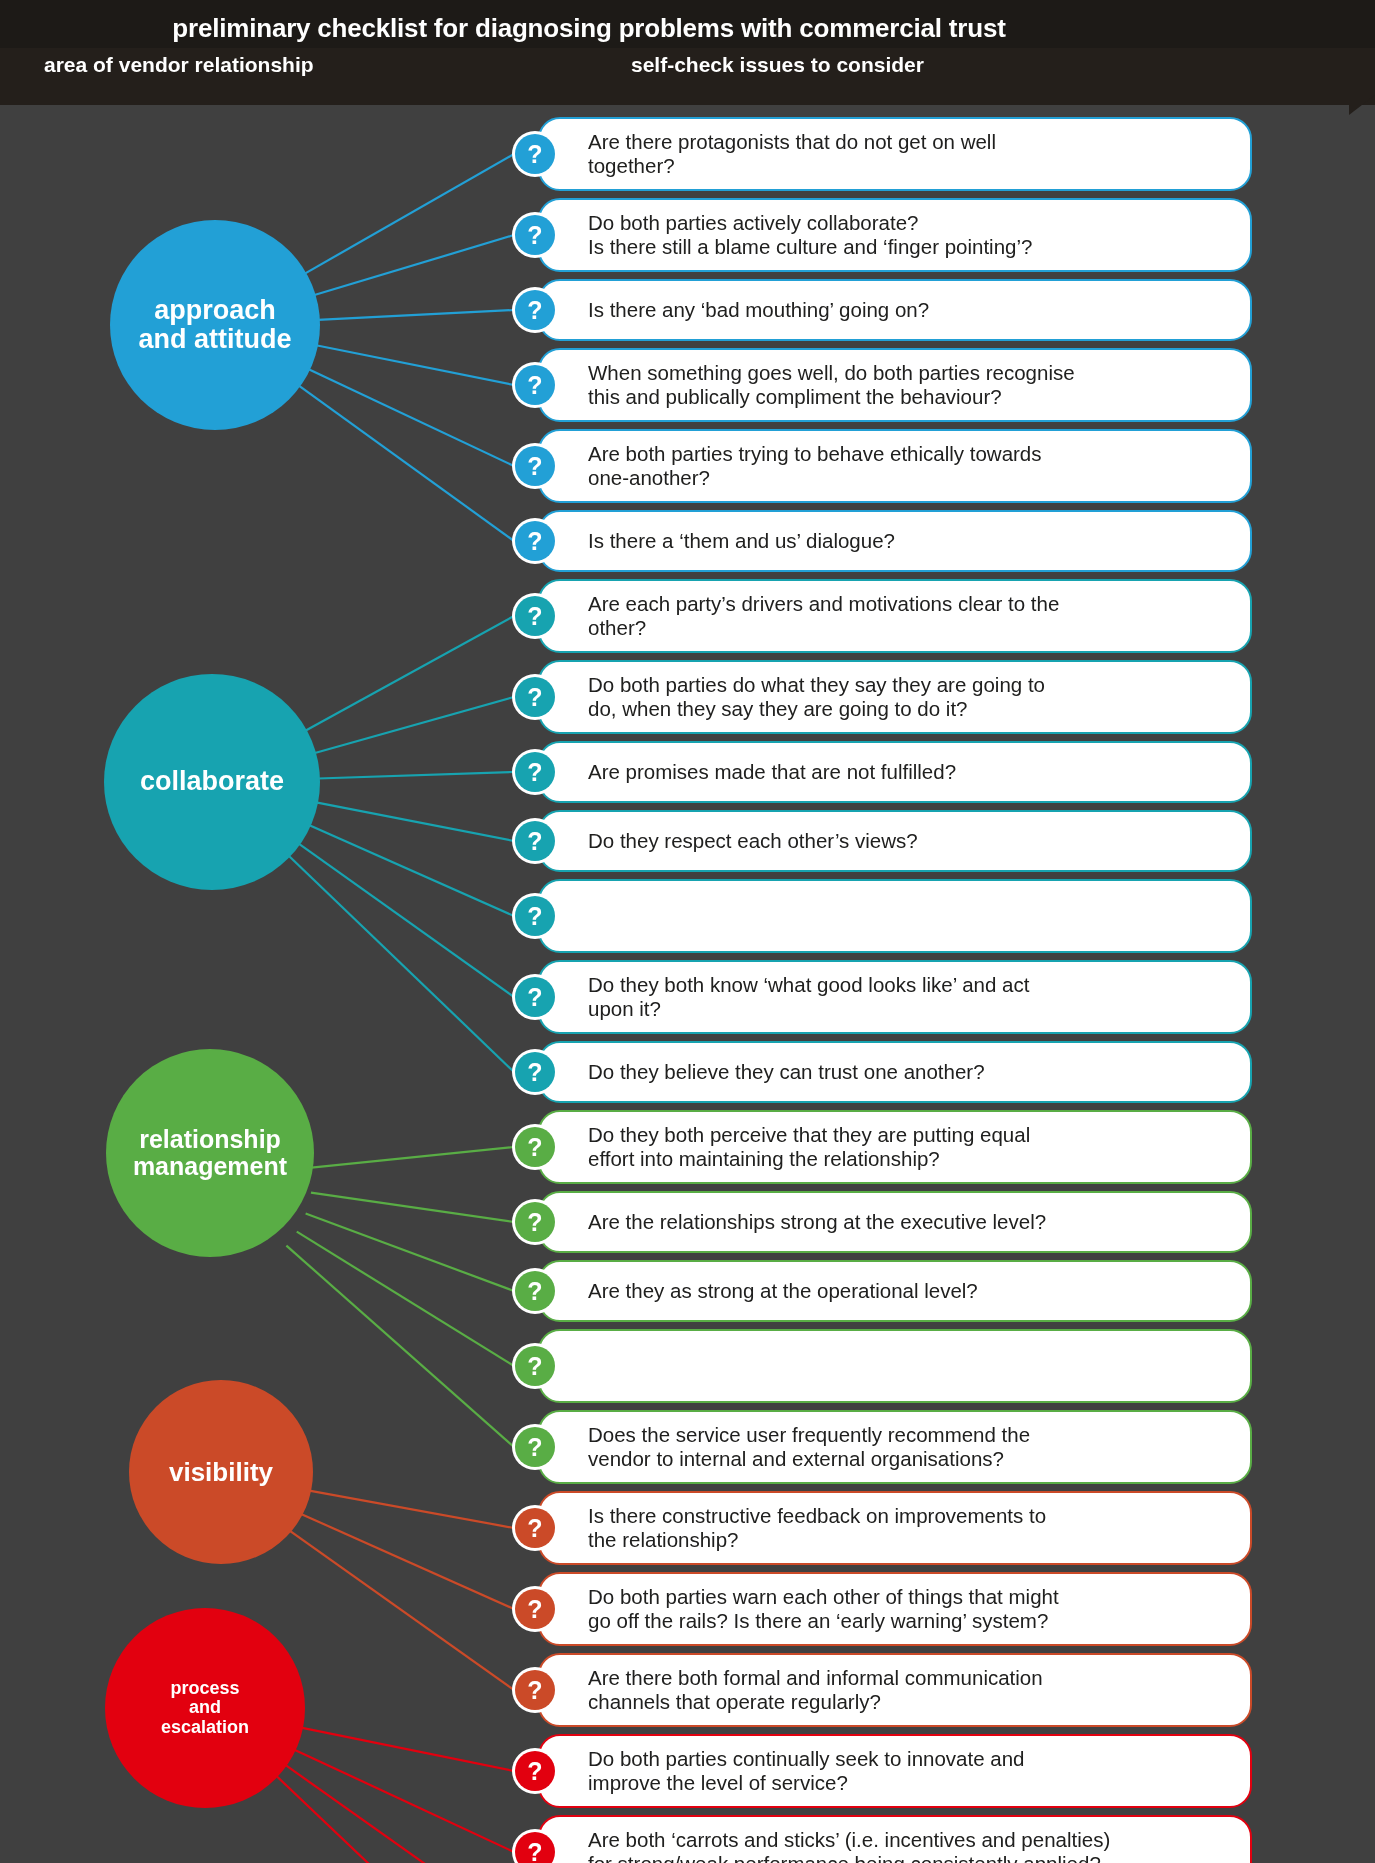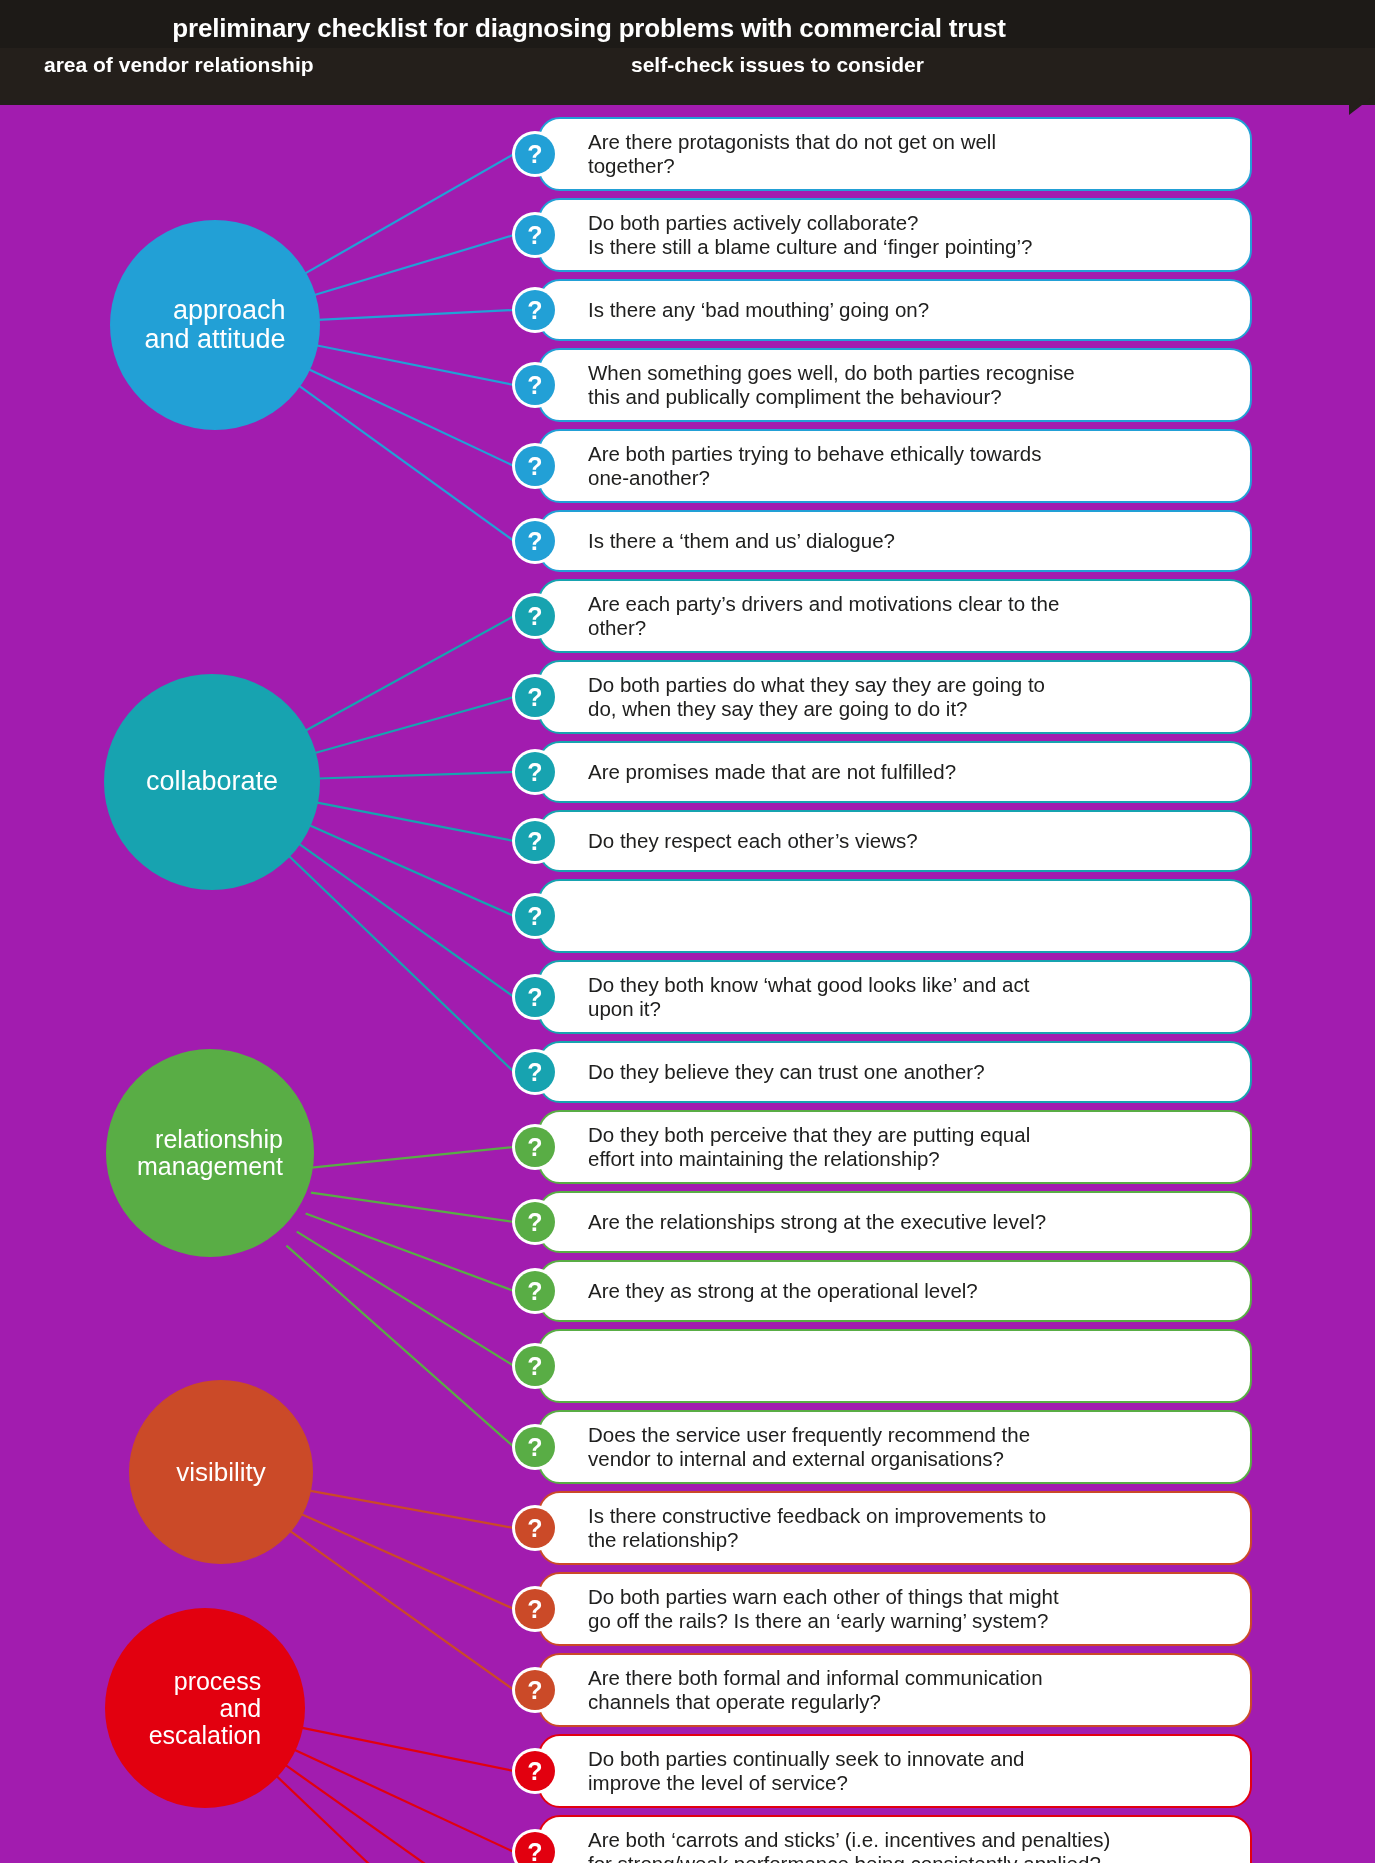--- a/index.html
+++ b/index.html
@@ -3,40 +3,40 @@
 <meta charset="utf-8">
 <style>
   html,body{margin:0;padding:0;}
   body{
     width:1375px;height:1863px;
     background:#fdeed1;
     font-family:"Liberation Sans", sans-serif;
     overflow:hidden;
     position:relative;
   }
-  #root{position:relative;width:1375px;height:1863px;background:#a21caf;overflow:hidden;}
+  #root{position:relative;width:1375px;height:1863px;background:#404040;overflow:hidden;}
 
   
   .hdr{position:absolute;left:0;top:0;width:1375px;height:105px;}
   .hdr-bg1{position:absolute;left:0;top:0;width:1375px;height:50px;background:#1d1a17;}
   .hdr-bg2{position:absolute;left:0;top:48px;width:1375px;height:57px;background:#241f1b;}
   .hdr-notch{position:absolute;right:0;top:95px;width:0;height:0;
      border-left:26px solid #241f1b;border-bottom:20px solid transparent;}
   .hdr-title{position:absolute;left:0;top:13px;width:1178px;text-align:center;
      color:#ffffff;font-size:26px;font-weight:bold;letter-spacing:-0.2px;}
   .hdr-col1{position:absolute;left:44px;top:53px;color:#ffffff;font-size:21px;font-weight:bold;}
   .hdr-col2{position:absolute;left:631px;top:53px;color:#ffffff;font-size:21px;font-weight:bold;}
 
   
   #lines{position:absolute;left:0;top:0;width:1375px;height:1863px;}
 
   
   .circle{position:absolute;border-radius:50%;
      display:flex;align-items:center;justify-content:center;
-     color:#ffffff;font-weight:normal;text-align:right;line-height:1.08;}
+     color:#ffffff;font-weight:bold;text-align:center;line-height:1.08;}
 
   
   .qrow{position:absolute;box-sizing:border-box;
      background:#ffffff;border-radius:22px;
      display:flex;align-items:center;}
   .qrow .badge{position:absolute;left:-28px;top:50%;transform:translateY(-50%);
      width:46px;height:46px;border-radius:50%;
      background:#ffffff;display:flex;align-items:center;justify-content:center;}
   .qrow .badge-in{width:40px;height:40px;border-radius:50%;
      display:flex;align-items:center;justify-content:center;
@@ -94,21 +94,21 @@
       <div class="circle" style="left: 104px; top: 674px; width: 216px; height: 216px; background: rgb(23, 163, 176); font-size: 27px;">
         <span style="white-space: pre-line;">collaborate</span>
       </div>
       <div class="circle" style="left: 106px; top: 1049px; width: 208px; height: 208px; background: rgb(89, 173, 69); font-size: 25px;">
         <span style="white-space: pre-line;">relationship
 management</span>
       </div>
       <div class="circle" style="left: 129px; top: 1380px; width: 184px; height: 184px; background: rgb(203, 74, 40); font-size: 26px;">
         <span style="white-space: pre-line;">visibility</span>
       </div>
-      <div class="circle" style="left: 105px; top: 1608px; width: 200px; height: 200px; background: rgb(226, 0, 15); font-size: 25px;">
+      <div class="circle" style="left: 105px; top: 1608px; width: 200px; height: 200px; background: rgb(226, 0, 15); font-size: 18px;">
         <span style="white-space: pre-line;">process
 and
 escalation</span>
       </div>
     </div>
   <div id="rows">
       <div class="qrow" style="left: 538px; top: 117px; width: 714px; height: 74px; border: 2.5px solid rgb(34, 160, 214);">
         <span class="badge">
           <span class="badge-in" style="background: rgb(34, 160, 214);">?</span>
         </span>

